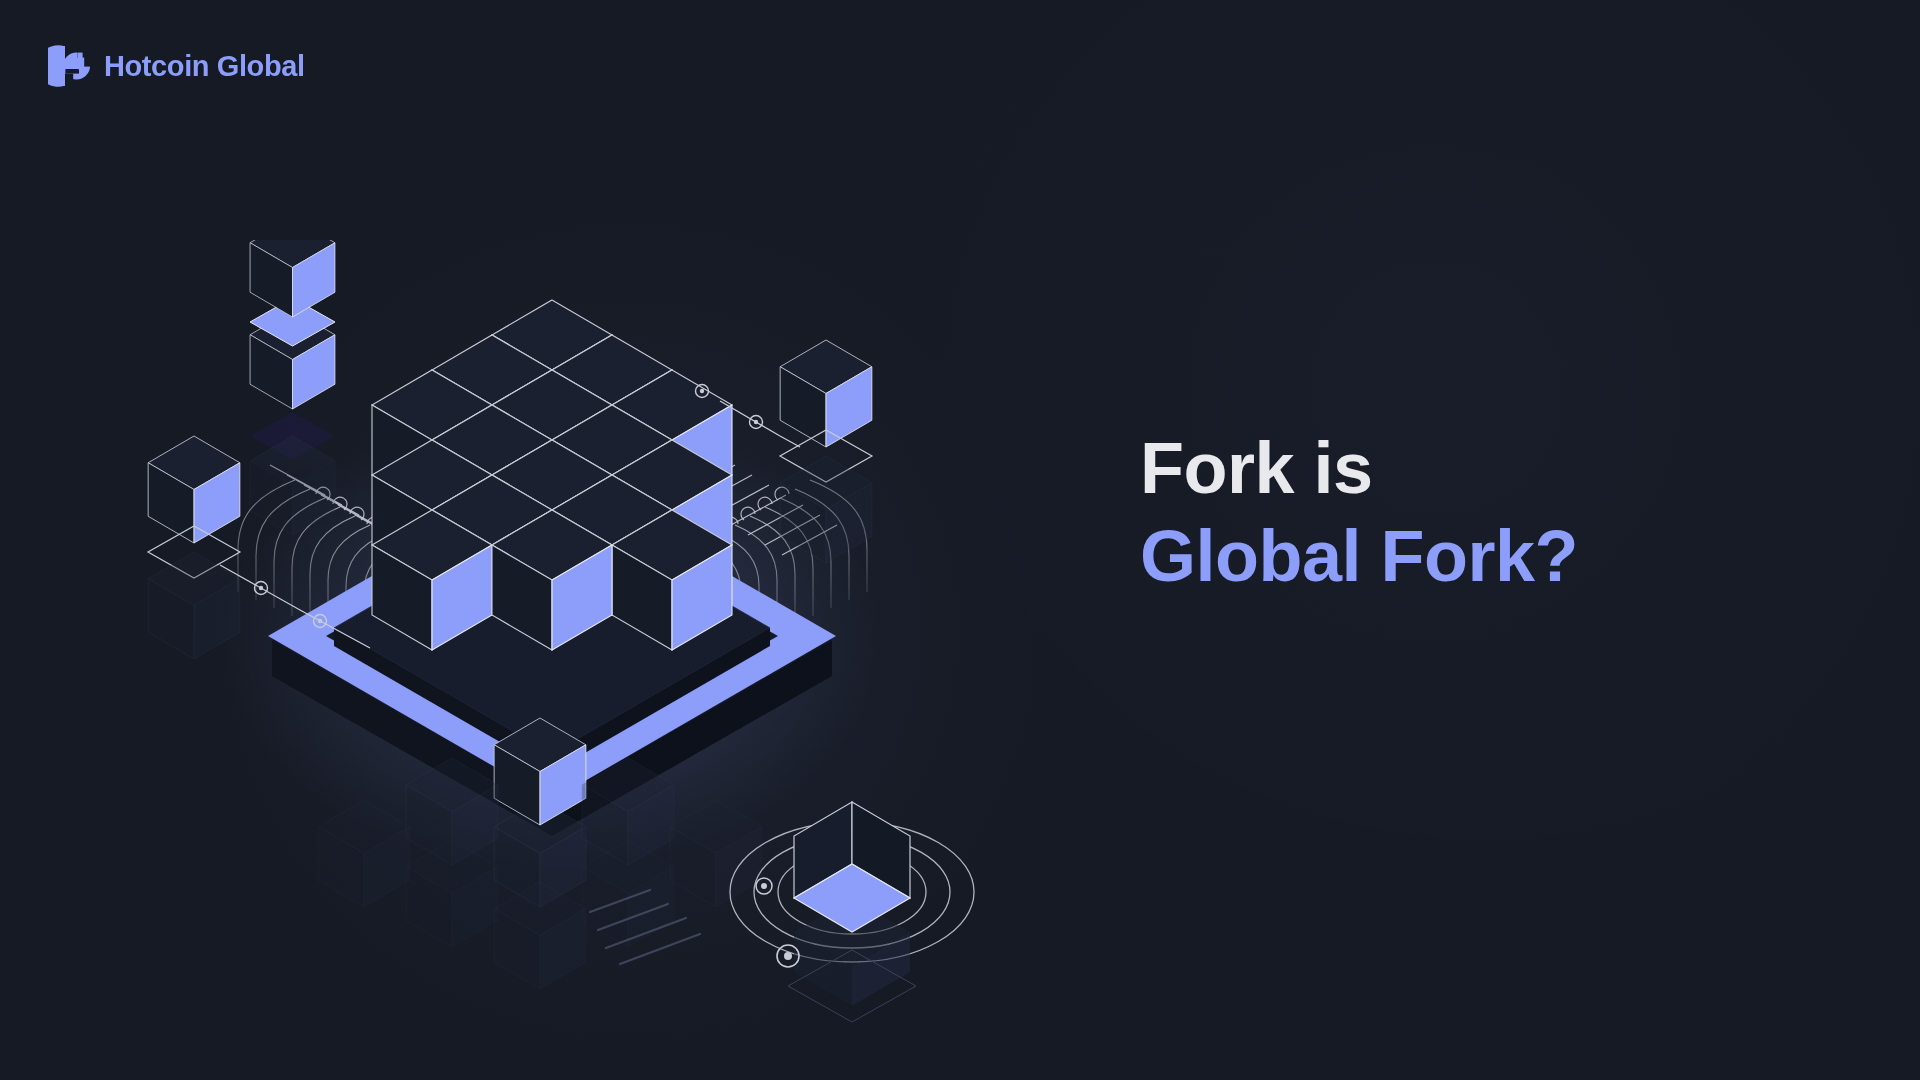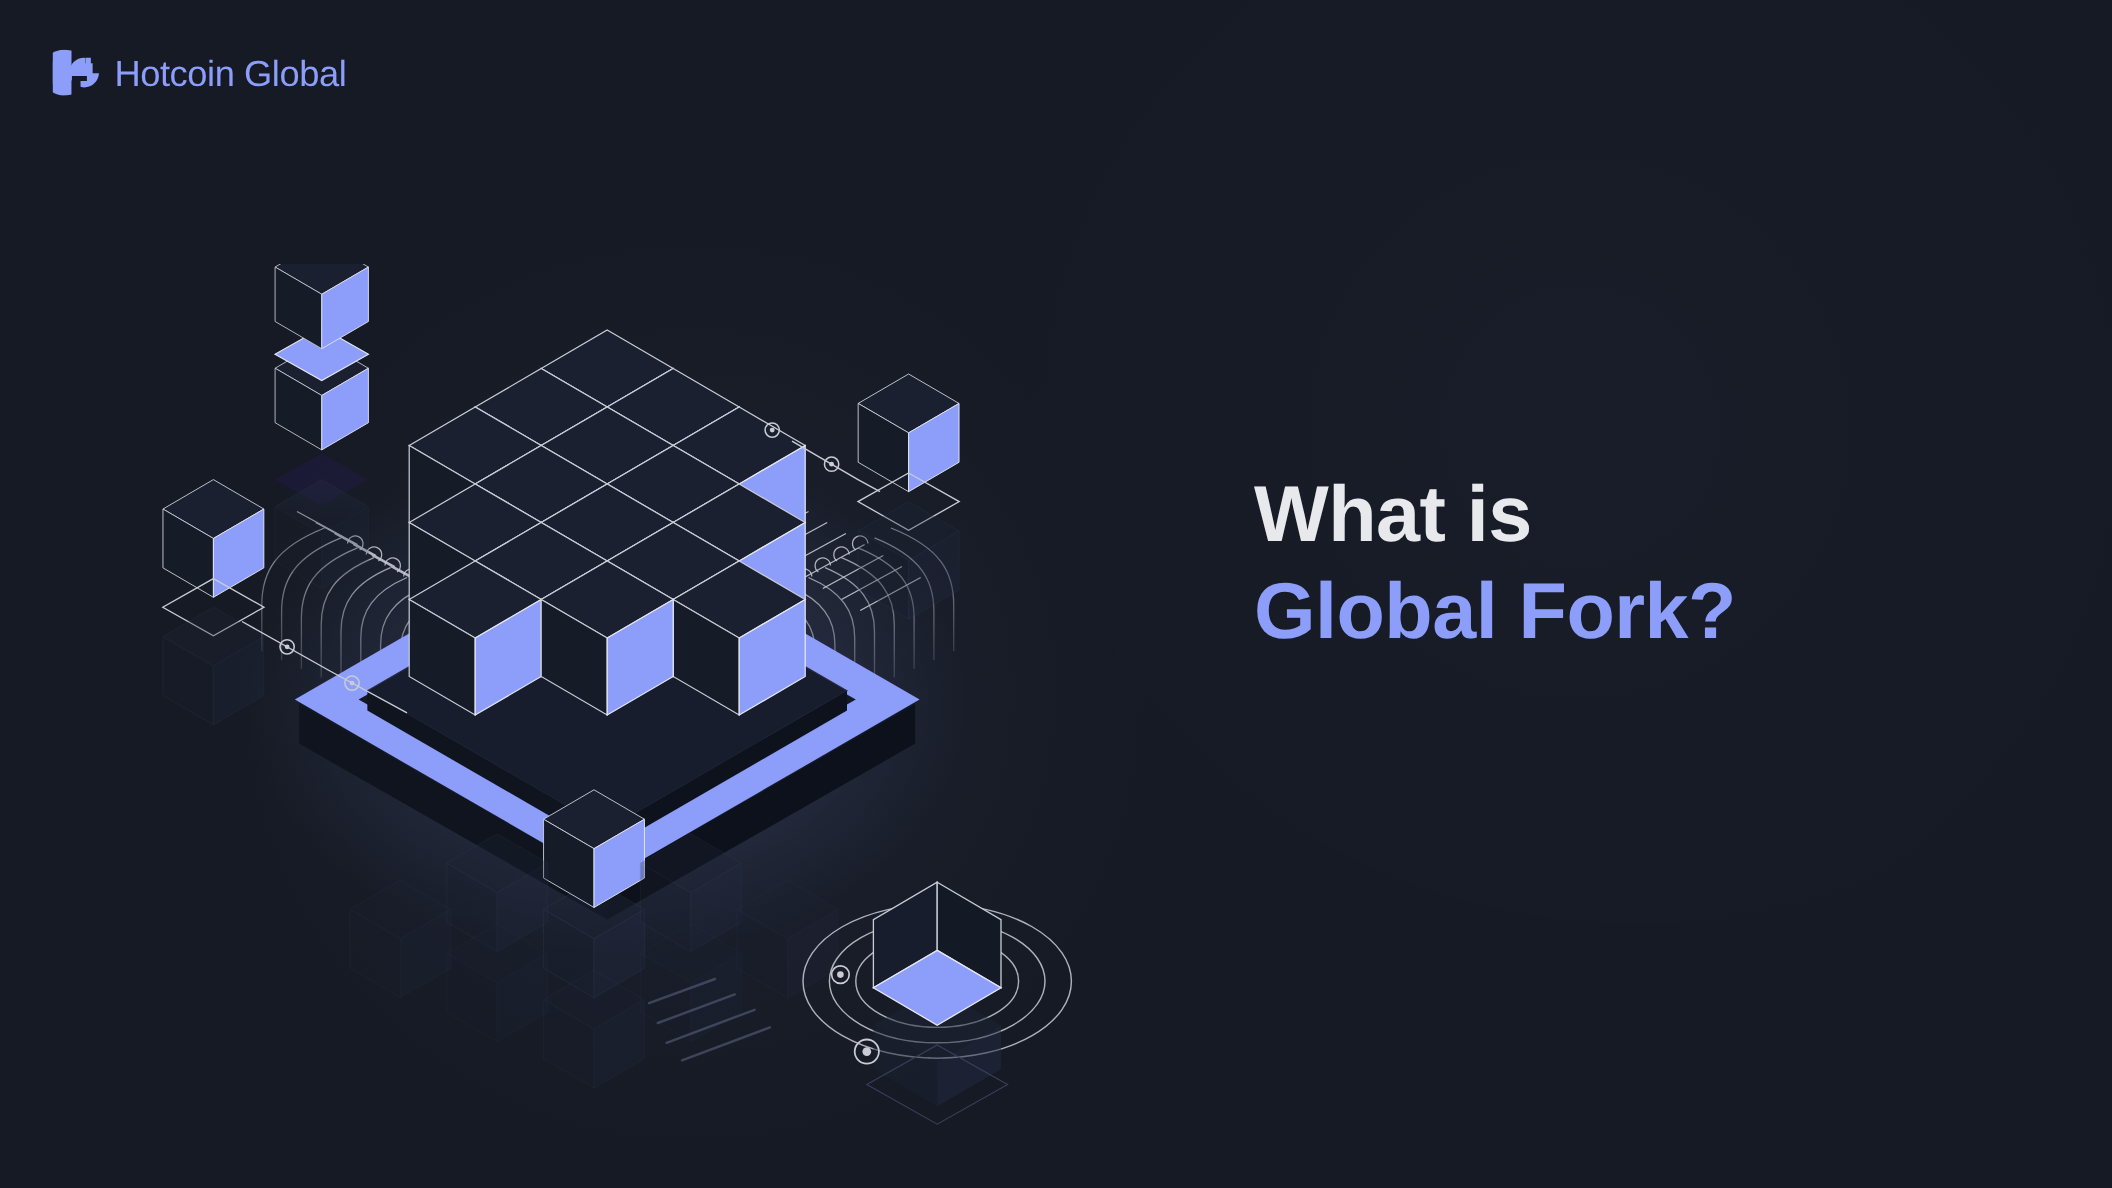--- a/index.html
+++ b/index.html
@@ -32,22 +32,22 @@
     position:absolute;
     left:48px; top:40px;
     display:flex;
     align-items:center;
     gap:14px;
     height:52px;
   }
   .brand-mark { width:42px; height:42px; display:block; flex:0 0 auto; }
   .brand-name {
     color:#8C9EFA;
-    font-size:33px;
-    font-weight:normal;
+    font-size:29px;
+    font-weight:bold;
     letter-spacing:-0.4px;
     line-height:1;
     white-space:nowrap;
   }
 
   
   .headline {
     position:absolute;
     left:1140px;
     top:425px;
@@ -100,21 +100,21 @@
     <path fill="#161A24" d="M17.4,28.6 L25.2,28.6 L25.2,41.6 L17.4,41.6 Z"></path>
     <path fill="#161A24" d="M29.6,0.4 L37.2,0.4 L37.2,12.6 L29.6,12.6 Z"></path>
     <path fill="#161A24" d="M36.2,7.2 L42.6,7.2 L42.6,21.6 L36.2,21.6 Z"></path>
 
     <path fill="#8C9EFA" d="M29.8,7.6 L34.6,7.6 L34.6,24.2 L29.8,24.2 Z"></path>
   </svg>
   <div class="brand-name">Hotcoin Global</div>
 </div>
 
 <div class="headline">
-  <span class="headline-line headline-line1">What is</span>
+  <span class="headline-line headline-line1">Fork is</span>
   <span class="headline-line headline-line2">Global Fork?</span>
 </div>
 
 <div class="artwork">
 <svg viewBox="0 0 920 800" xmlns="http://www.w3.org/2000/svg" aria-hidden="true">
   <defs>
     <linearGradient id="reflFade" x1="0" y1="0" x2="0" y2="1">
       <stop offset="0%" stop-color="#2A3148" stop-opacity="0.55"></stop>
       <stop offset="100%" stop-color="#2A3148" stop-opacity="0"></stop>
     </linearGradient>

